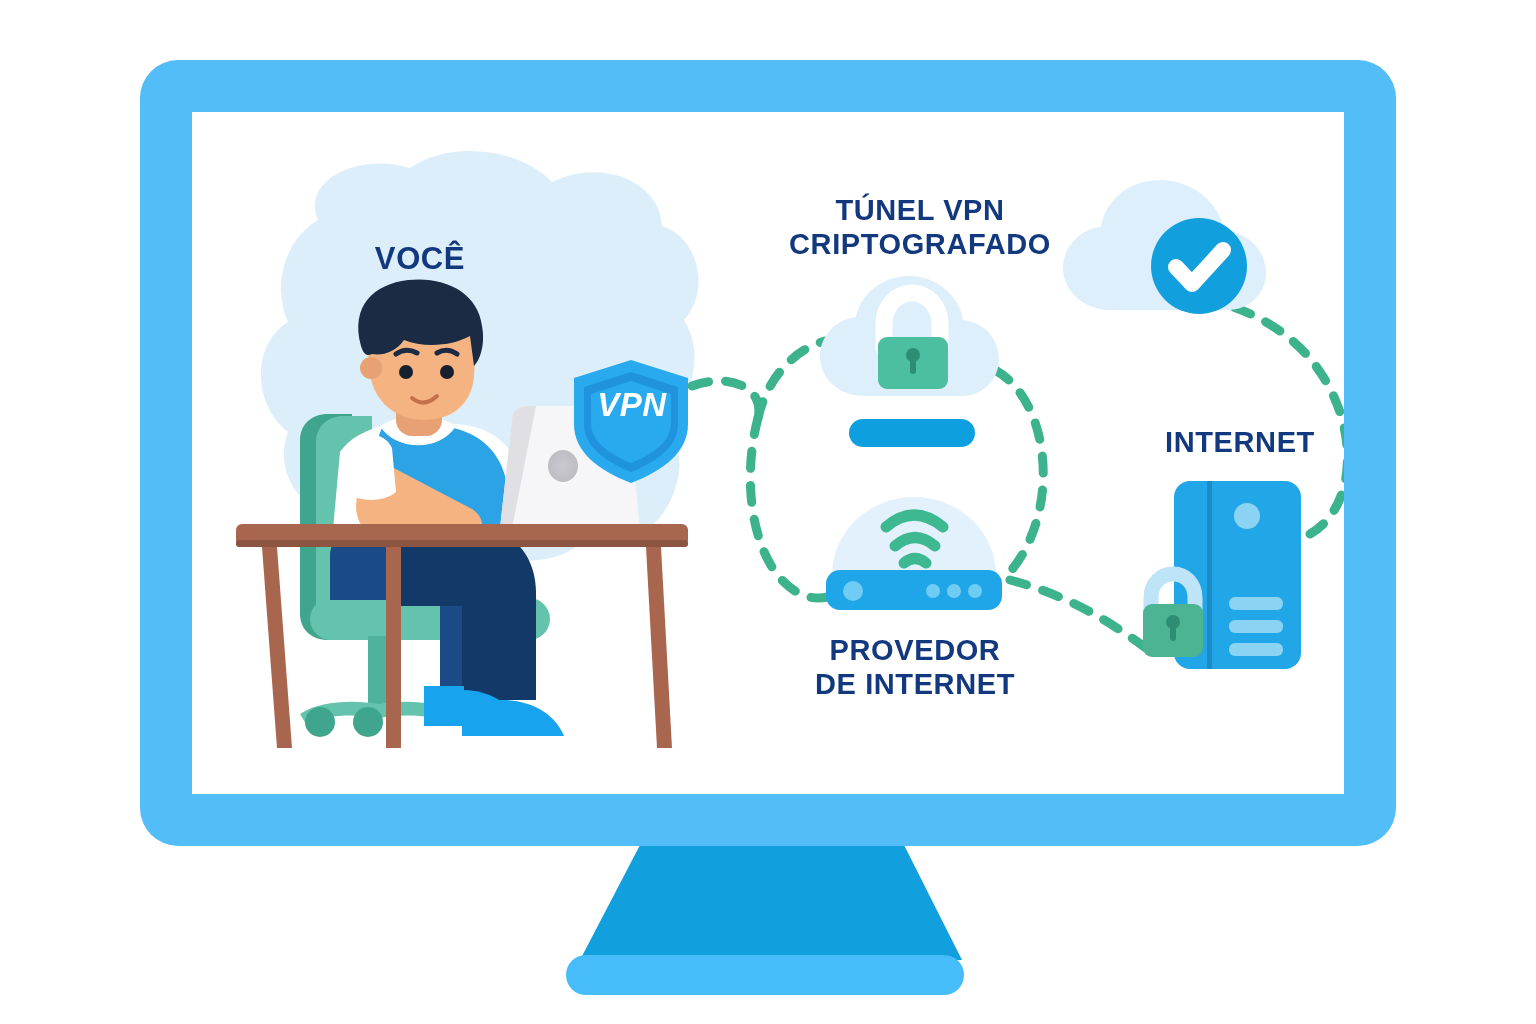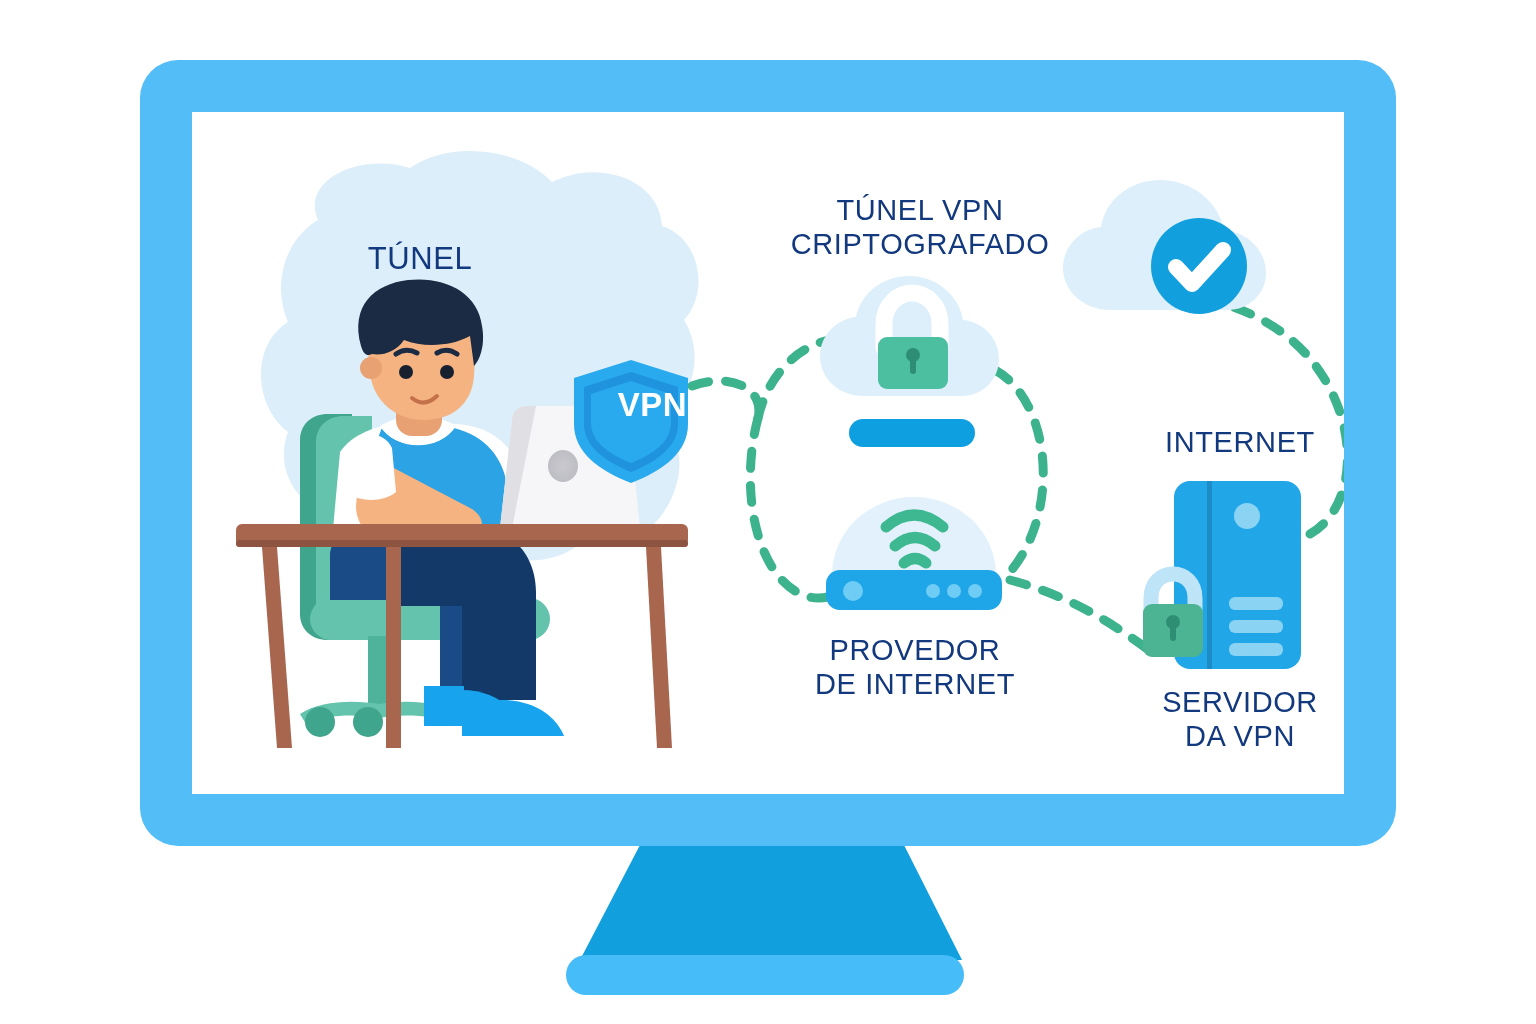--- a/index.html
+++ b/index.html
@@ -3,38 +3,39 @@
 <meta charset="utf-8">
 <style>
   html,body{margin:0;padding:0;background:#ffffff;}
   body{width:1536px;height:1024px;overflow:hidden;
        font-family:"Liberation Sans","DejaVu Sans",sans-serif;}
   #stage{position:relative;width:1536px;height:1024px;background:#ffffff;}
   #stage svg{position:absolute;top:0;left:0;}
   .lbl{
     position:absolute;
     color:#12387E;
-    font-weight:normal;
+    font-weight:bold;
     font-family:"Liberation Sans","DejaVu Sans",sans-serif;
     text-align:center;
     letter-spacing:0.6px;
     line-height:1.18;
     white-space:pre-line;
     user-select:none;
   }
   #label-voce{left:300px;top:241px;width:240px;font-size:31px;}
   #label-tunnel{left:750px;top:193px;width:340px;font-size:29px;}
   #label-provedor{left:790px;top:633px;width:250px;font-size:29px;}
   #label-internet{left:1120px;top:425px;width:240px;font-size:29px;}
   #label-servidor{left:1110px;top:685px;width:260px;font-size:29px;}
   .vpntext{
     position:absolute;left:577px;top:386px;width:110px;
-    text-align:right;color:#ffffff;font-weight:bold;font-size:33px;
+    text-align:center;color:#ffffff;font-weight:bold;font-size:33px;
     letter-spacing:0.5px;font-family:"Liberation Sans","DejaVu Sans",sans-serif;
     user-select:none;
+    font-style:italic;
   }
 </style>
 </head>
 <body>
 
 <div id="stage">
 
   <svg width="1536" height="1024" viewBox="0 0 1536 1024">
 
     <g>
@@ -229,28 +230,26 @@
         <path d="M1151,613 V598 C1151,583 1161,574 1173,574
                  C1185,574 1195,583 1195,598 V613" stroke="#BEE4F7" stroke-width="15" fill="none" stroke-linecap="round"></path>
         <rect x="1143" y="604" width="60" height="53" rx="9" fill="#4CB393"></rect>
         <circle cx="1173" cy="622" r="7" fill="#2E8E74"></circle>
         <rect x="1170" y="625" width="6" height="16" rx="3" fill="#2E8E74"></rect>
       </g>
 
     </g>
   </svg>
 
-  <div class="lbl" id="label-voce">TÚNEL</div>
+  <div class="lbl" id="label-voce">VOCÊ</div>
 
   <div class="lbl" id="label-tunnel">TÚNEL VPN
 CRIPTOGRAFADO</div>
 
   <div class="lbl" id="label-internet">INTERNET</div>
 
   <div class="lbl" id="label-provedor">PROVEDOR
 DE INTERNET</div>
 
-  <div class="lbl" id="label-servidor">SERVIDOR
-DA VPN</div>
 
   <div class="vpntext">VPN</div>
 
 </div>
 
 </body></html>

